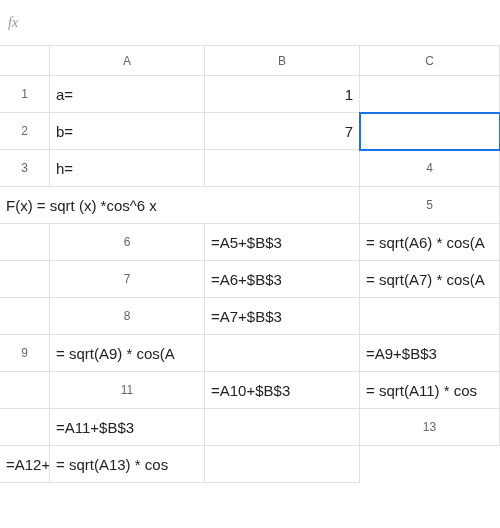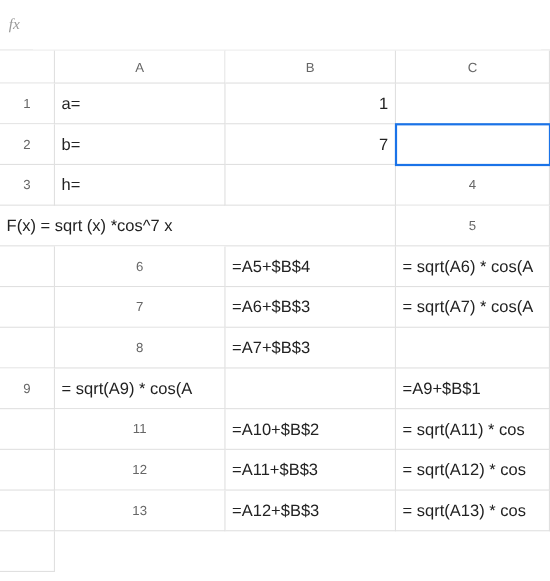--- a/index.html
+++ b/index.html
@@ -112,53 +112,51 @@
   <div class="row-header">2</div>
   <div class="cell">b=</div>
   <div class="cell right">7</div>
   <div class="cell selected"></div>
 
   <div class="row-header">3</div>
   <div class="cell">h=</div>
   <div class="cell"></div>
 
   <div class="row-header">4</div>
-  <div class="cell merged-4">F(x) = sqrt (x) *cos^7 x</div>
+  <div class="cell merged-4">F(x) = sqrt (x) *cos^6 x</div>
 
   <div class="row-header">5</div>
   <div class="cell"></div>
 
   <div class="row-header">6</div>
-  <div class="cell">=A5+$B$4</div>
+  <div class="cell">=A5+$B$3</div>
   <div class="cell">= sqrt(A6) * cos(A</div>
   <div class="cell"></div>
 
   <div class="row-header">7</div>
   <div class="cell">=A6+$B$3</div>
   <div class="cell">= sqrt(A7) * cos(A</div>
   <div class="cell"></div>
 
   <div class="row-header">8</div>
   <div class="cell">=A7+$B$3</div>
   <div class="cell"></div>
 
   <div class="row-header">9</div>
   <div class="cell">= sqrt(A9) * cos(A</div>
   <div class="cell"></div>
 
-  <div class="cell">=A9+$B$1</div>
+  <div class="cell">=A9+$B$3</div>
   <div class="cell"></div>
 
   <div class="row-header">11</div>
-  <div class="cell">=A10+$B$2</div>
+  <div class="cell">=A10+$B$3</div>
   <div class="cell">= sqrt(A11) * cos</div>
   <div class="cell"></div>
 
-  <div class="row-header">12</div>
   <div class="cell">=A11+$B$3</div>
-  <div class="cell">= sqrt(A12) * cos</div>
   <div class="cell"></div>
 
   <div class="row-header">13</div>
   <div class="cell">=A12+$B$3</div>
   <div class="cell">= sqrt(A13) * cos</div>
   <div class="cell"></div>
 </div>
 
 </body></html>

